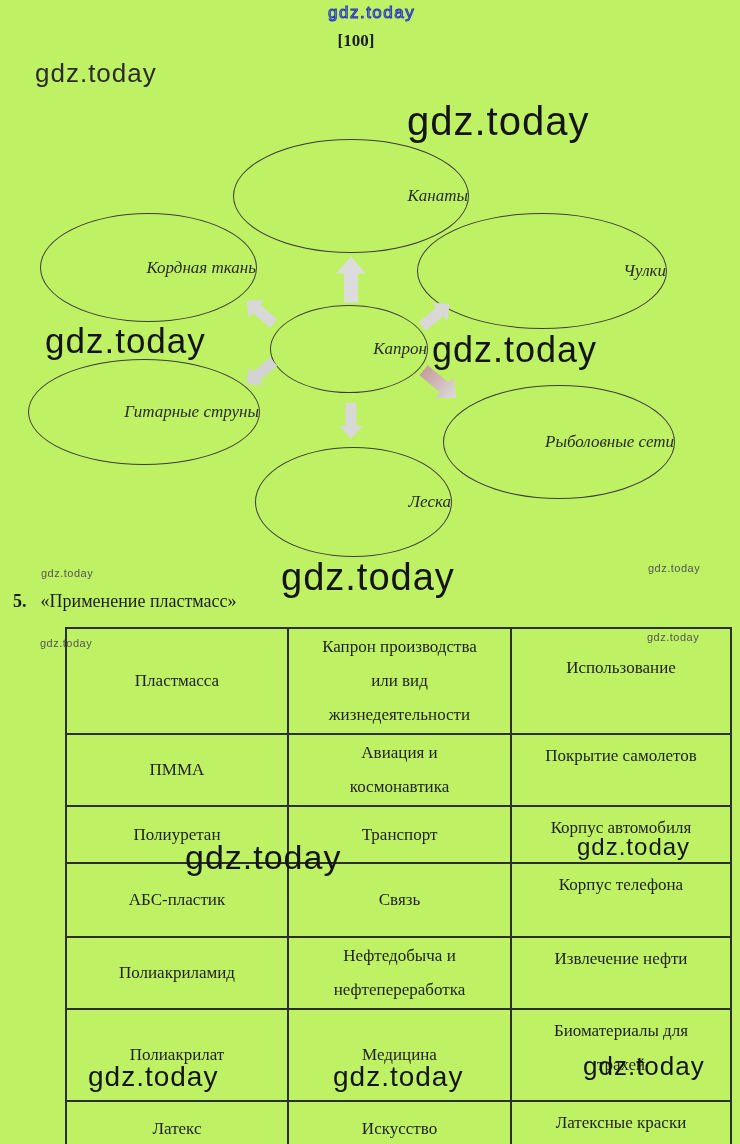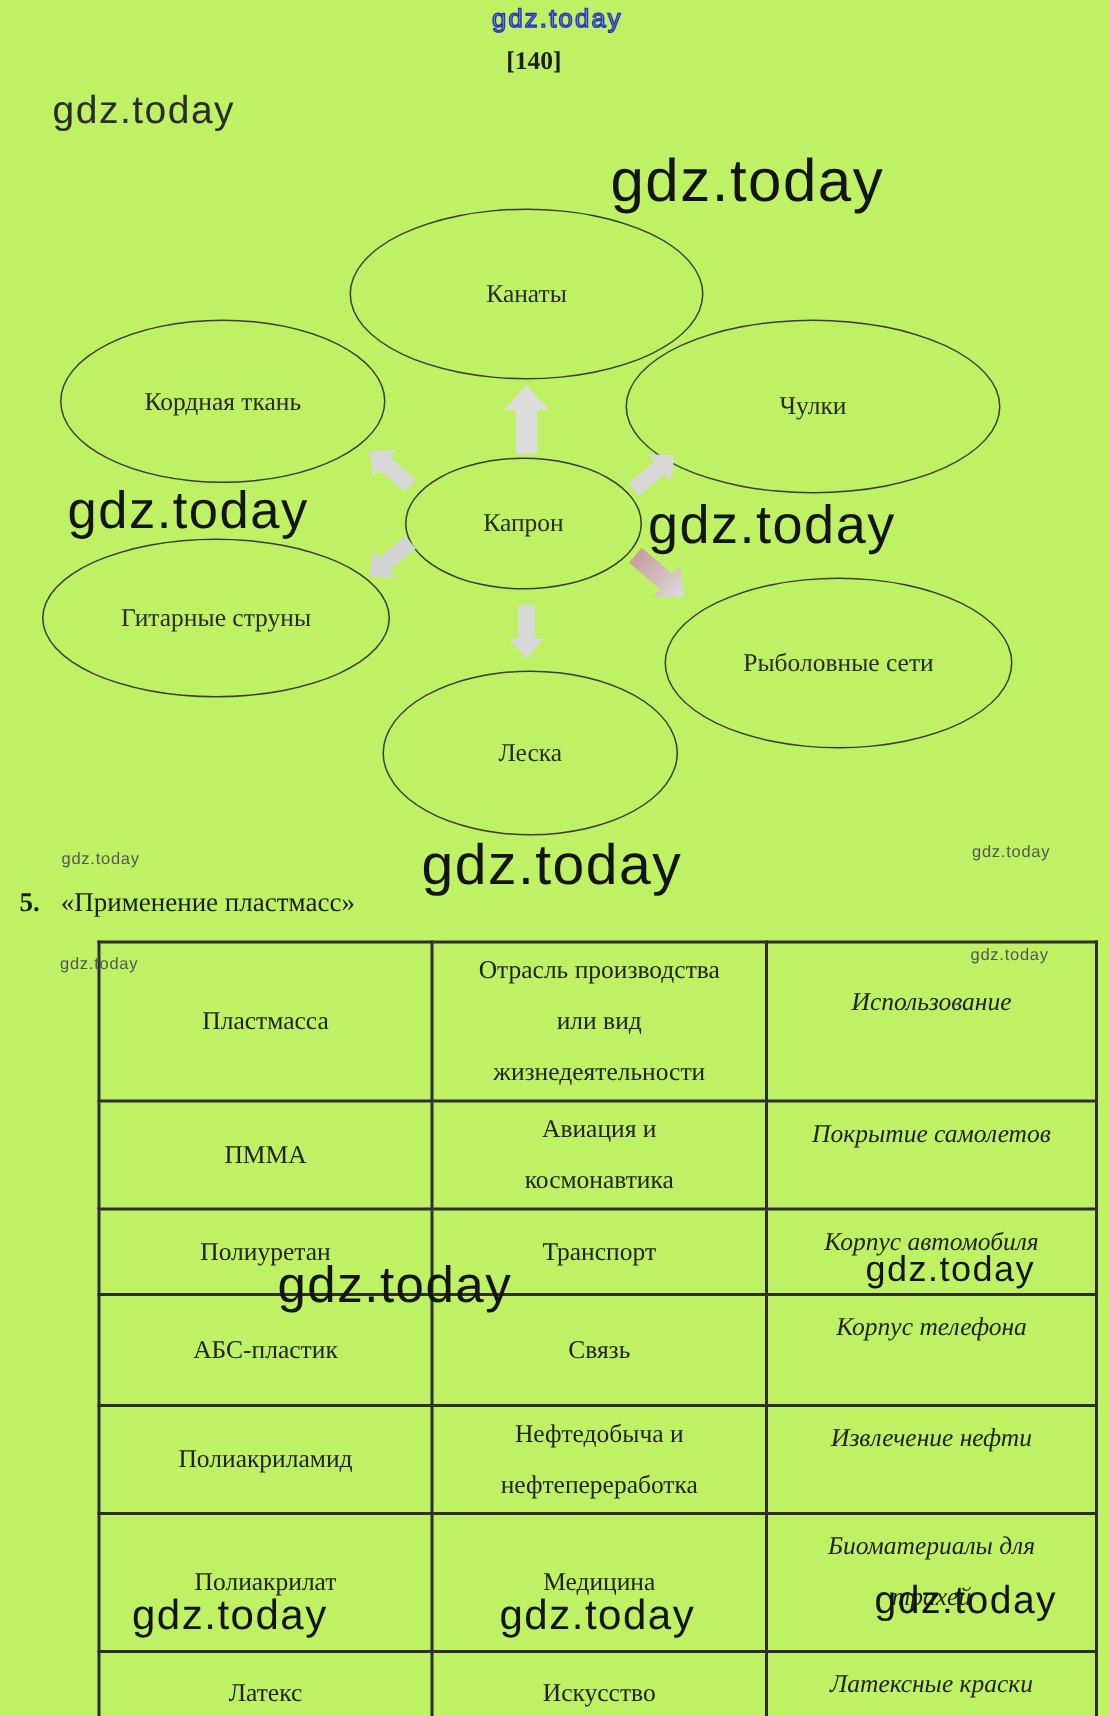--- a/index.html
+++ b/index.html
@@ -18,44 +18,44 @@
     -webkit-text-stroke:1px #2a35c5;letter-spacing:1.5px;
   }
   
   .heading{position:absolute;font-size:18px;color:#1c1c1c;white-space:nowrap;}
   .heading .num{font-weight:bold;margin-right:14px;}
   .pagenum{position:absolute;left:330px;top:31px;width:52px;text-align:center;
     font-size:17px;font-weight:bold;color:#1c1c1c;}
   
   .node{
     position:absolute;border:1.4px solid #3c3c3c;border-radius:50%;
-    display:flex;align-items:center;justify-content:center;
-    font-size:17px;color:#2a2a2a;text-align:center;background:transparent;
+    display:flex;align-items:center;justify-content:flex-end;
+    font-size:17px;color:#2a2a2a;text-align:center;background:transparent;font-style:italic;
   }
   .arrow{position:absolute;transform-origin:50% 50%;}
   
   table.tbl{
     position:absolute;left:65px;top:627px;width:665px;height:511px;
     border-collapse:collapse;table-layout:fixed;
   }
   table.tbl td{
     border:2px solid #2e2e2e;text-align:center;vertical-align:middle;
     font-size:17px;line-height:34px;color:#222;padding:0 6px;
     white-space:pre-line;overflow:hidden;
   }
-  table.tbl td.c3{vertical-align:top;padding-top:4px;font-style:italic;}
+  table.tbl td.c3{vertical-align:top;padding-top:4px;}
   table.tbl tr.hdr td.c3{padding-top:22px;}
 </style>
 </head>
 <body>
 
 <div id="page">
 
   <div class="wm wm-blue" style="left:328px;top:4px;">gdz.today</div>
-  <div class="pagenum">[140]</div>
+  <div class="pagenum">[100]</div>
   <div class="wm" style="left:35px;top:60px;font-size:26px;color:#2b2b2b;">gdz.today</div>
 
 
   <div class="wm" style="left:407px;top:101px;font-size:40px;">gdz.today</div>
   <div class="wm" style="left:45px;top:323px;font-size:35px;">gdz.today</div>
   <div class="wm" style="left:432px;top:332px;font-size:36px;">gdz.today</div>
   <div class="wm wm-small" style="left:41px;top:568px;">gdz.today</div>
   <div class="wm" style="left:281px;top:558px;font-size:38px;">gdz.today</div>
   <div class="wm wm-small" style="left:648px;top:563px;">gdz.today</div>
 
@@ -112,21 +112,21 @@
 
   <table class="tbl">
     <colgroup>
         <col style="width:222px">
         <col style="width:223px">
         <col style="width:220px">
       </colgroup>
     <tbody>
         <tr class="hdr" style="height:106px;">
       <td>Пластмасса</td>
-      <td>Отрасль производства
+      <td>Капрон производства
 или вид
 жизнедеятельности</td>
       <td class="c3">Использование</td>
     </tr>
     <tr style="height:72px;">
       <td>ПММА</td>
       <td>Авиация и
 космонавтика</td>
       <td class="c3">Покрытие самолетов</td>
     </tr>

